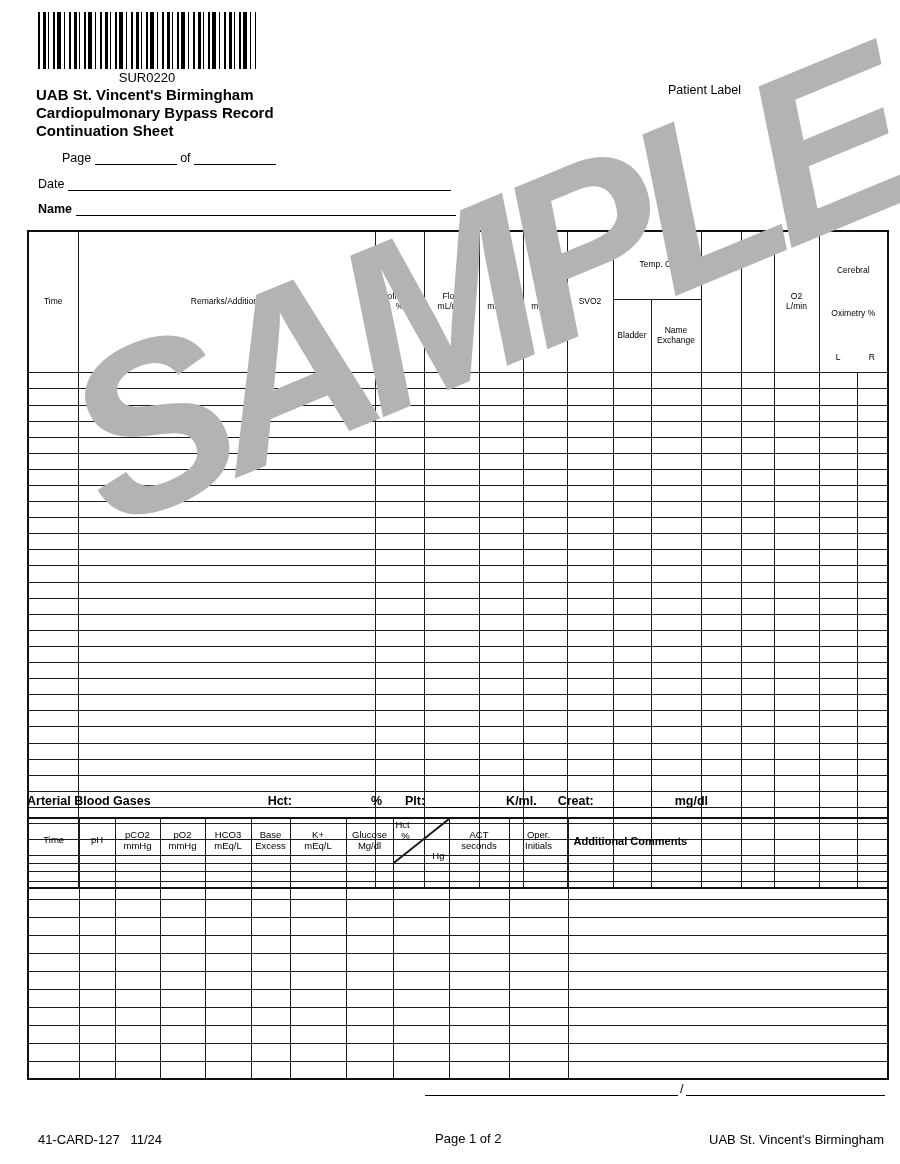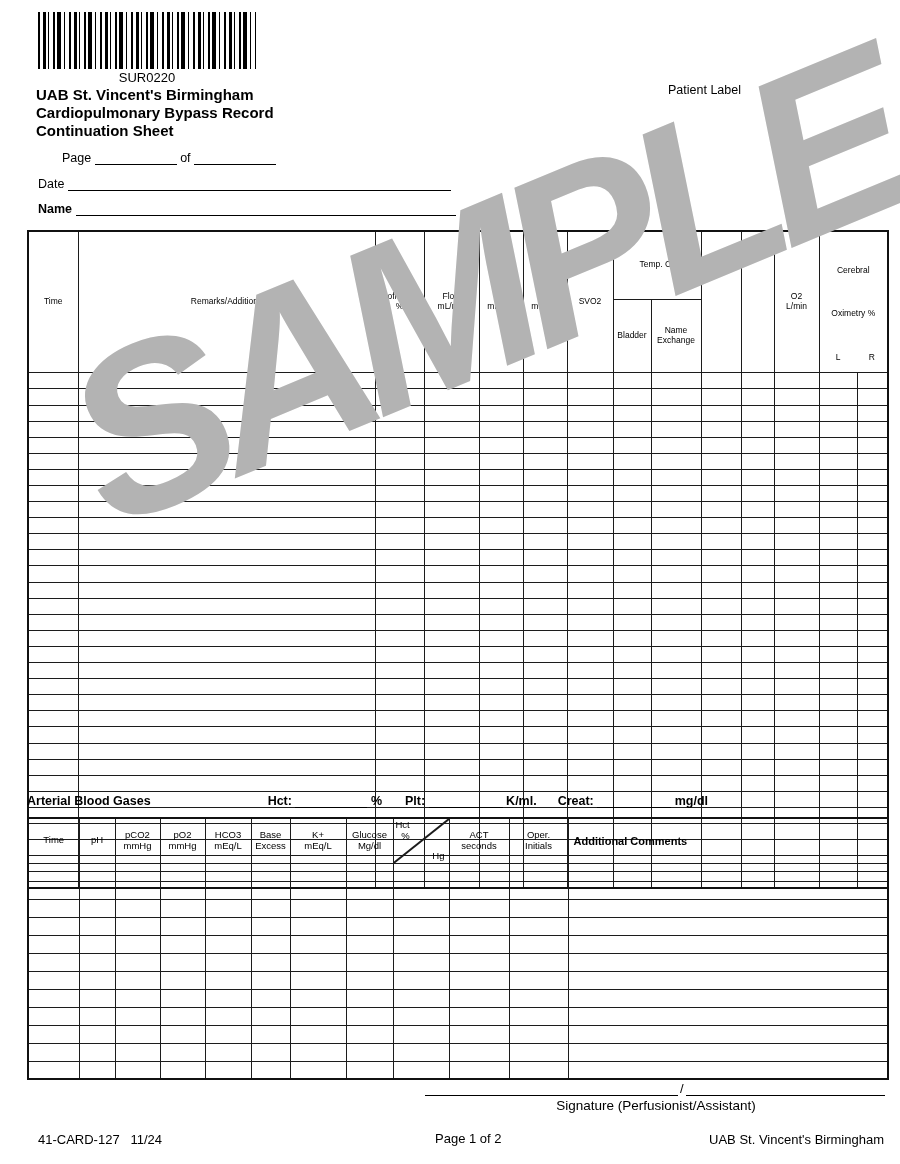--- a/index.html
+++ b/index.html
@@ -903,20 +903,19 @@
   <div class="watermark">
     <span style="color: rgb(179, 179, 179);">SAMPLE</span>
   </div>
 
   <div class="sig-block">
     <div class="sig-lines">
       <span class="sig-seg a"></span>
       <span class="sig-slash">/</span>
       <span class="sig-seg b"></span>
     </div>
-    <div class="sig-caption">Signature (Perfusionist/Assistant)</div>
   </div>
 
   <div class="footer-left">41-CARD-127   11/24</div>
   <div class="footer-center">Page 1 of 2</div>
   <div class="footer-right">UAB St. Vincent's Birmingham</div>
 
 </div>
 
 </body></html>

